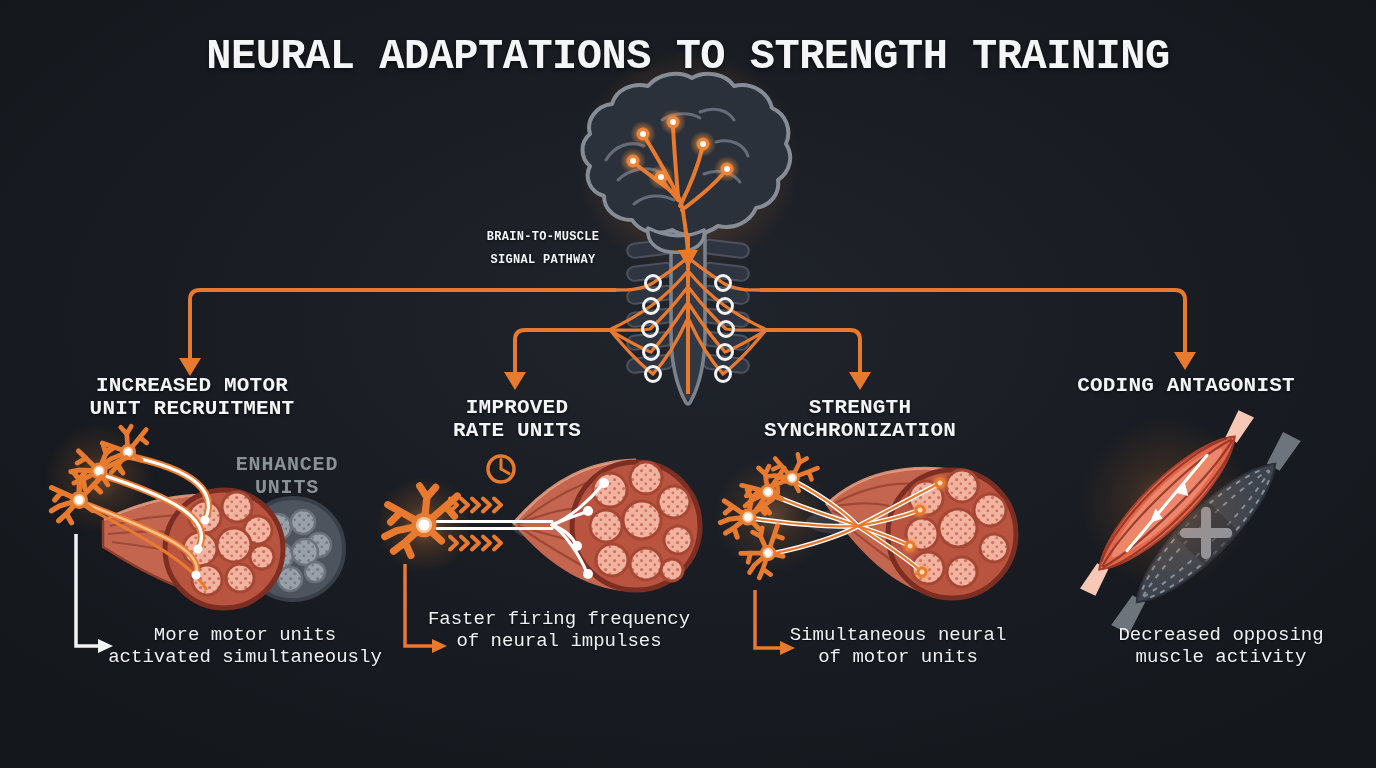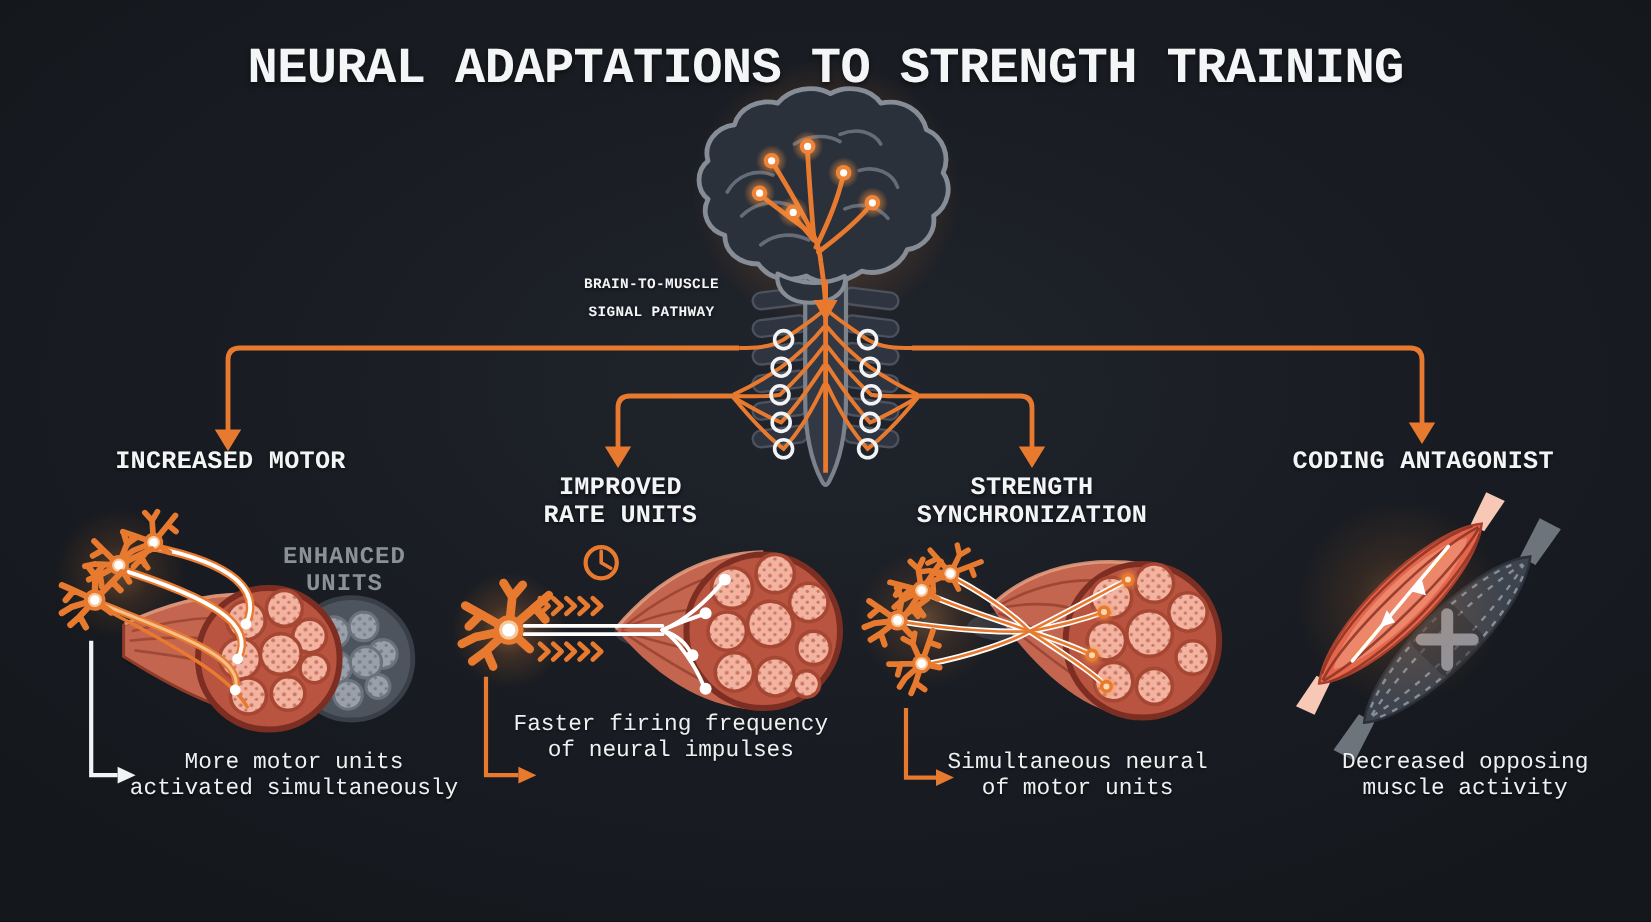--- a/index.html
+++ b/index.html
@@ -422,20 +422,21 @@
 
 <div class="title">NEURAL ADAPTATIONS TO STRENGTH TRAINING</div>
 
 <div class="tblock pathway" style="left:543px;top:226px">
   <div>BRAIN-TO-MUSCLE</div>
   <div>SIGNAL PATHWAY</div>
 </div>
 
 <div class="tblock h" style="left:192px;top:374px">
   <div>INCREASED MOTOR</div>
+  <div>UNIT RECRUITMENT</div>
 </div>
 <div class="tblock h" style="left:517px;top:396px">
   <div>IMPROVED</div>
   <div>RATE UNITS</div>
 </div>
 <div class="tblock h" style="left:860px;top:396px">
   <div>STRENGTH</div>
   <div>SYNCHRONIZATION</div>
 </div>
 <div class="tblock h" style="left:1186px;top:374px">
@@ -444,21 +445,21 @@
 
 <div class="tblock inactive" style="left:287px;top:453px">
   <div>ENHANCED</div>
   <div>UNITS</div>
 </div>
 
 <div class="tblock cap" style="left:213px;top:624px">
   <div>More motor units</div>
   <div>activated simultaneously</div>
 </div>
-<div class="tblock cap" style="left:527px;top:592px">
+<div class="tblock cap" style="left:527px;top:608px">
   <div>Faster firing frequency</div>
   <div>of neural impulses</div>
 </div>
 <div class="tblock cap" style="left:866px;top:624px">
   <div>Simultaneous neural</div>
   <div>of motor units</div>
 </div>
 <div class="tblock cap" style="left:1189px;top:624px">
   <div>Decreased opposing</div>
   <div>muscle activity</div>

